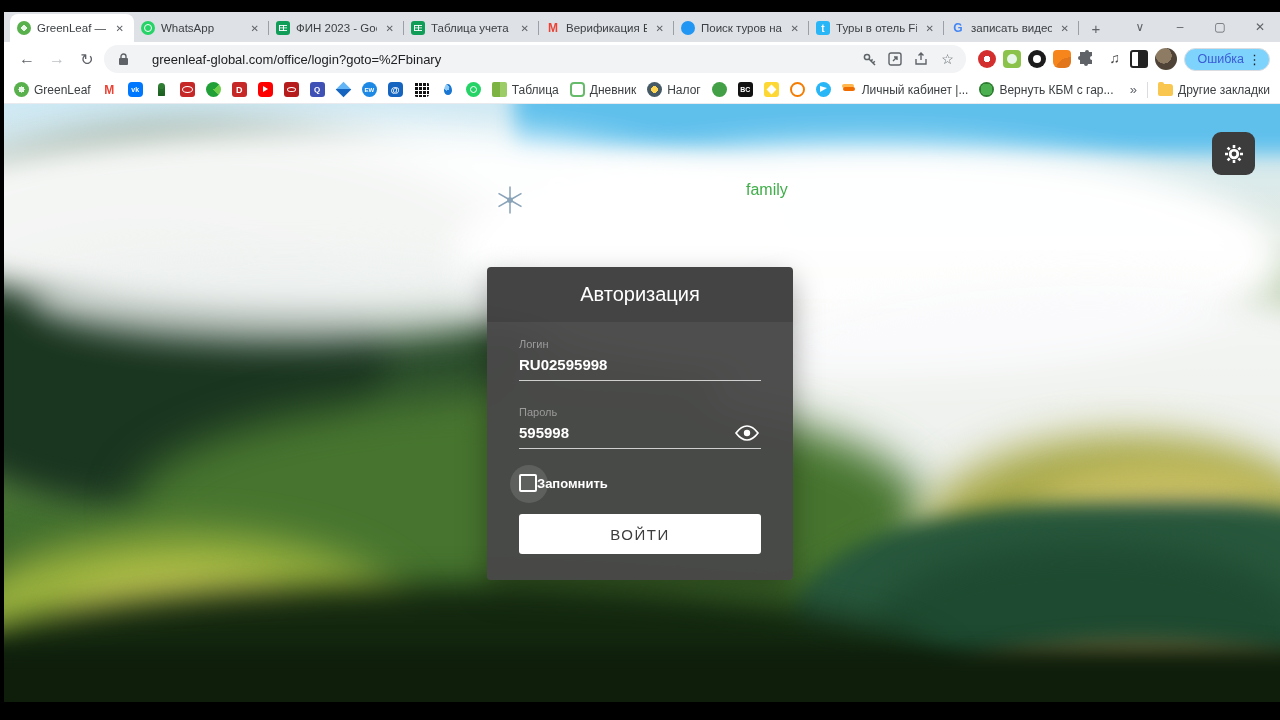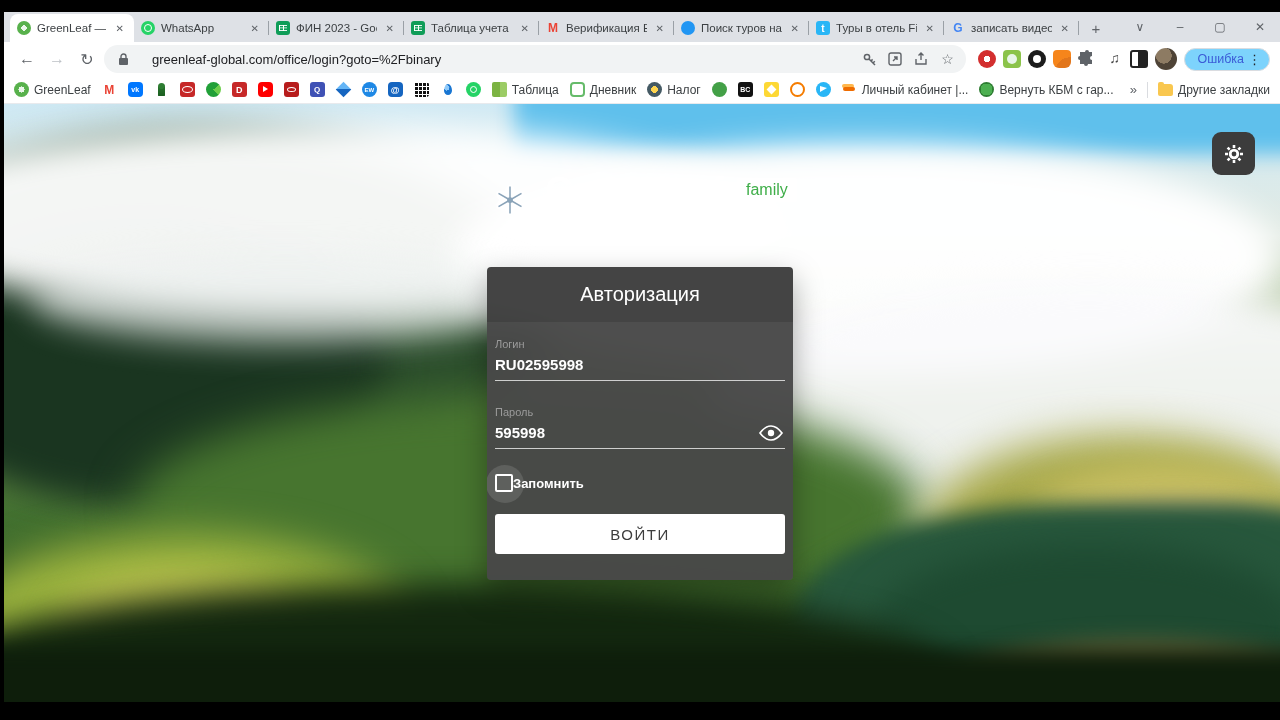--- a/index.html
+++ b/index.html
@@ -159,21 +159,21 @@
   
   .gear-btn { position:absolute; right:25px; top:28px; width:43px; height:43px; border-radius:9px;
               background:#3c3c3c; display:flex; align-items:center; justify-content:center; }
 
   
   .card { position:absolute; left:483px; top:163px; width:306px; border-radius:4px; overflow:hidden;
           box-shadow:0 12px 30px rgba(0,0,0,.35); }
   .card-header { background:rgba(62,62,62,.97); height:55px; display:flex; align-items:center;
                  justify-content:center; }
   .card-title { color:#fff; font-size:20px; }
-  .card-body { background:rgba(72,72,72,.97); padding:16px 8px 26px; }
+  .card-body { background:rgba(72,72,72,.97); padding:16px 32px 26px; }
   .field { margin-bottom:25px; position:relative; }
   .field-label { color:#9b9b9b; font-size:11px; margin-bottom:4px; }
   .field-input { width:100%; background:transparent; border:none; outline:none;
                  border-bottom:1px solid rgba(230,230,230,.85); color:#fff; font-size:15px;
                  font-weight:bold; padding:2px 0 7px; font-family:"Liberation Sans",sans-serif; }
   .eye { position:absolute; right:2px; bottom:8px; width:24px; height:16px; }
   .remember-row { display:flex; align-items:center; margin:4px 0 22px; position:relative; }
   .hover-halo { position:absolute; left:-9px; top:-9px; width:38px; height:38px; border-radius:50%;
                 background:rgba(255,255,255,.12); }
   .checkbox { width:18px; height:18px; border:2px solid #fff; border-radius:2px; background:transparent;

